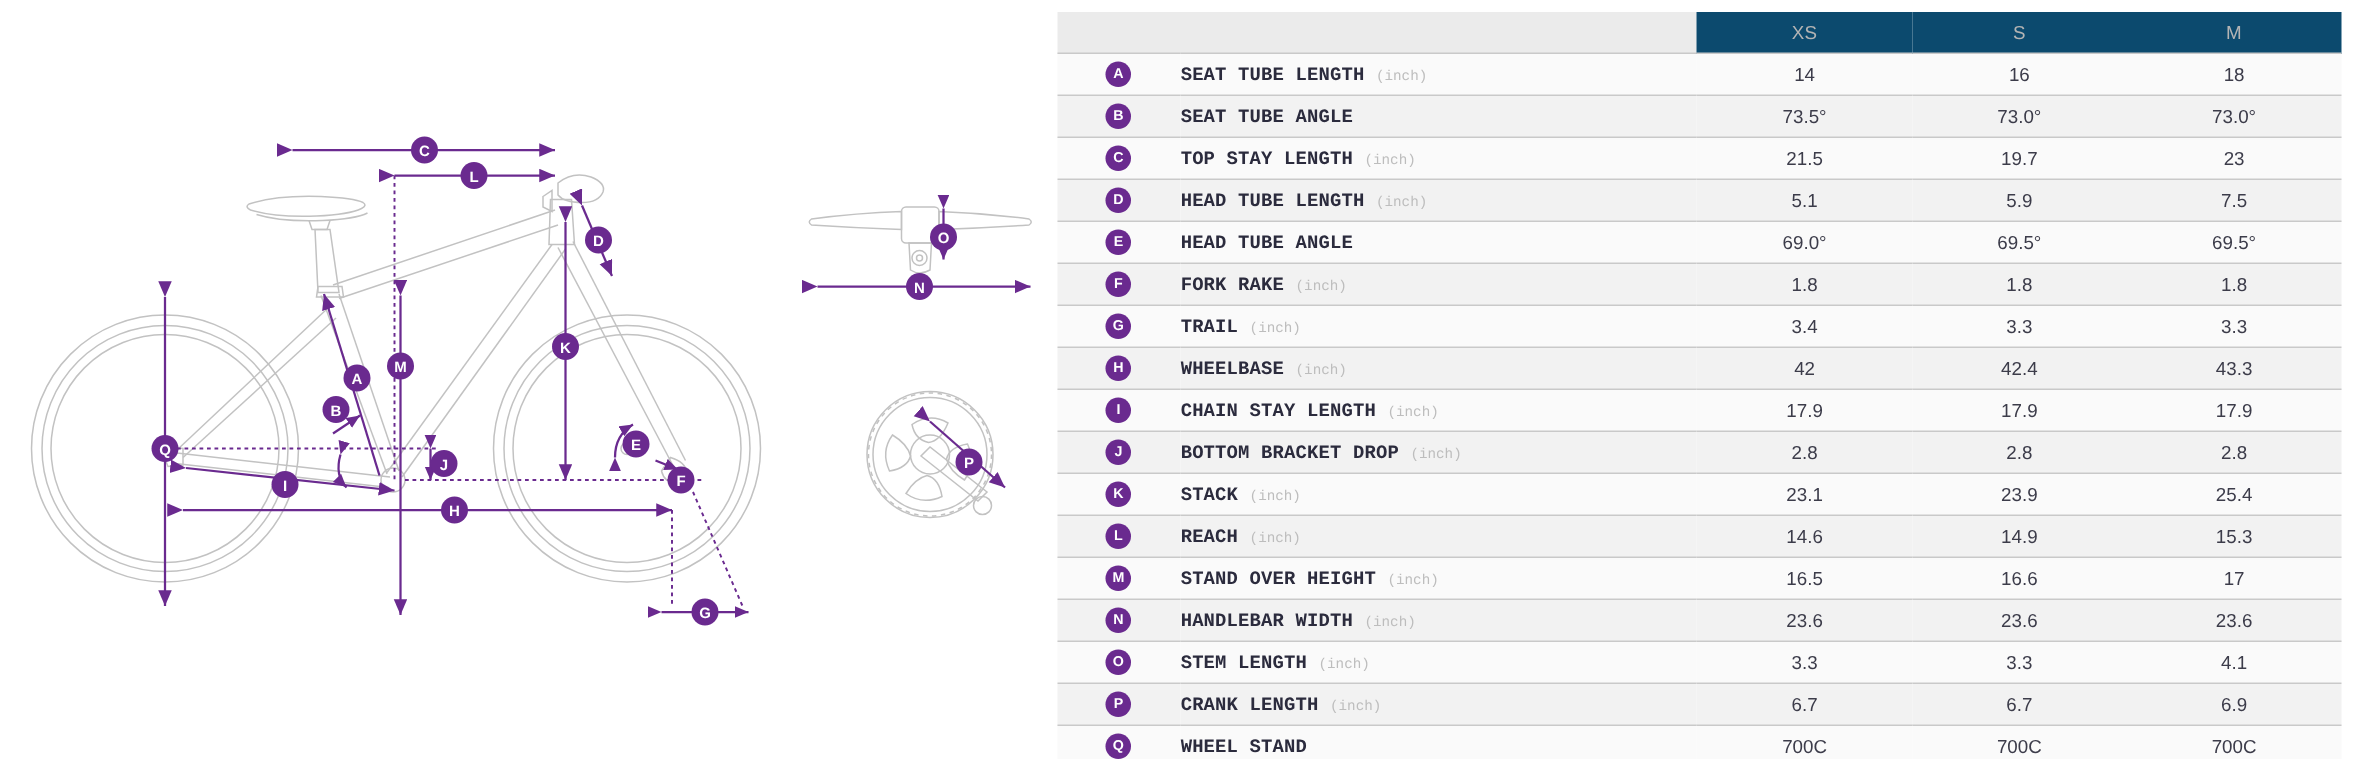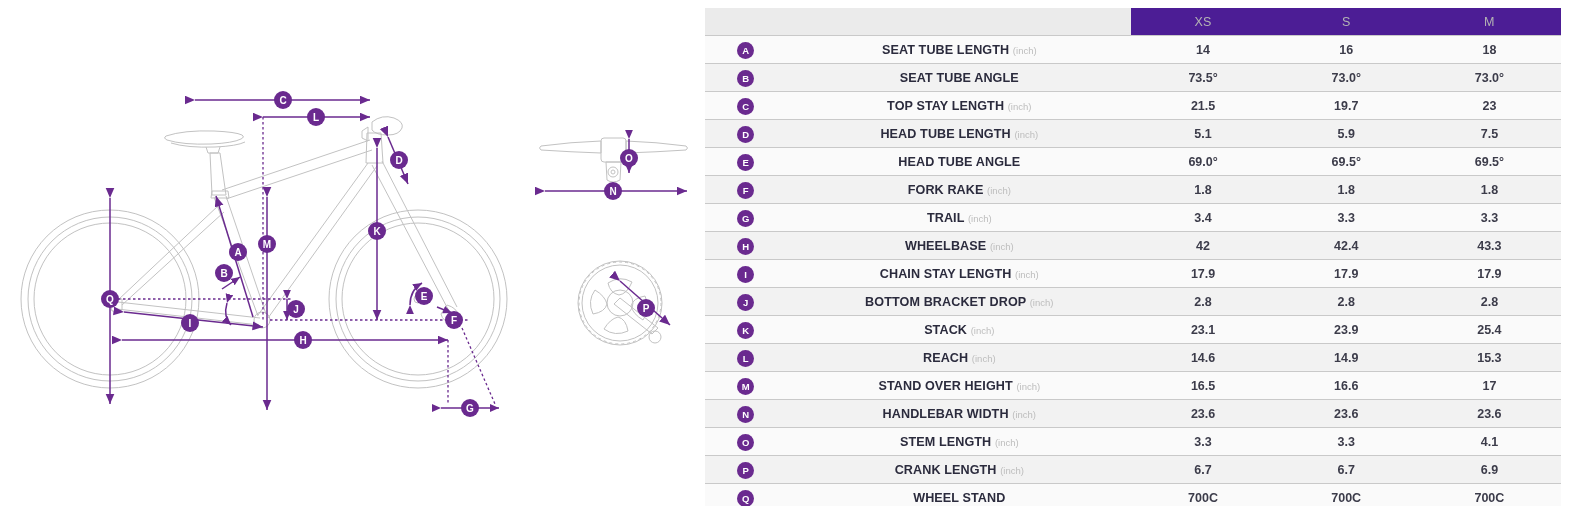--- a/index.html
+++ b/index.html
@@ -20,21 +20,21 @@
   #spec-table{
     position:absolute;left:705px;top:8px;
     width:856px;height:490px;
   }
   .tbl{width:100%;border-collapse:collapse;table-layout:fixed;}
   .tbl col.c-badge{width:82px;}
   .tbl col.c-label{width:344px;}
   .tbl col.c-size{width:143px;}
 
   .tbl thead th{
-    background:#4c1d95;
+    background:#0c4a6e;
     height:27px;
     font-size:12.5px;
     font-weight:400;
     color:#b4b4b4;
     text-align:center;
     padding:0;
     border:0;
     letter-spacing:.2px;
   }
   .tbl thead th.th-blank{background:#ebebeb;}
@@ -56,37 +56,38 @@
     width:17px;height:17px;line-height:17px;
     border-radius:50%;
     background:#6a2a8f;
     color:#ffffff;
     font-size:9.5px;
     font-weight:bold;
     text-align:center;
     vertical-align:middle;
   }
   .label-cell{
-    text-align:center;
+    text-align:left;
     font-size:12.6px;
     font-weight:bold;
     color:#2b2b3d;
     letter-spacing:.1px;
     white-space:nowrap;
+    font-family:Liberation Mono, monospace;
   }
   .unit{
     font-size:9.5px;
     font-weight:normal;
     color:#bdbdbd;
     letter-spacing:0;
   }
   .val-cell{
     text-align:center;
     font-size:12.5px;
-    font-weight:700;
+    font-weight:400;
     color:#3c3c4a;
   }
 
   
   .bike{fill:none;stroke:#c2c2c2;stroke-width:1;}
   .dim{stroke:#6a2a8f;stroke-width:1.5;fill:none;}
   .dimdot{stroke:#6a2a8f;stroke-width:1.3;fill:none;stroke-dasharray:2.5 2.5;}
   .badge-c{fill:#6a2a8f;}
   .badge-t{fill:#ffffff;font-size:10px;font-weight:bold;font-family:"Liberation Sans",sans-serif;text-anchor:middle;}
 </style>

